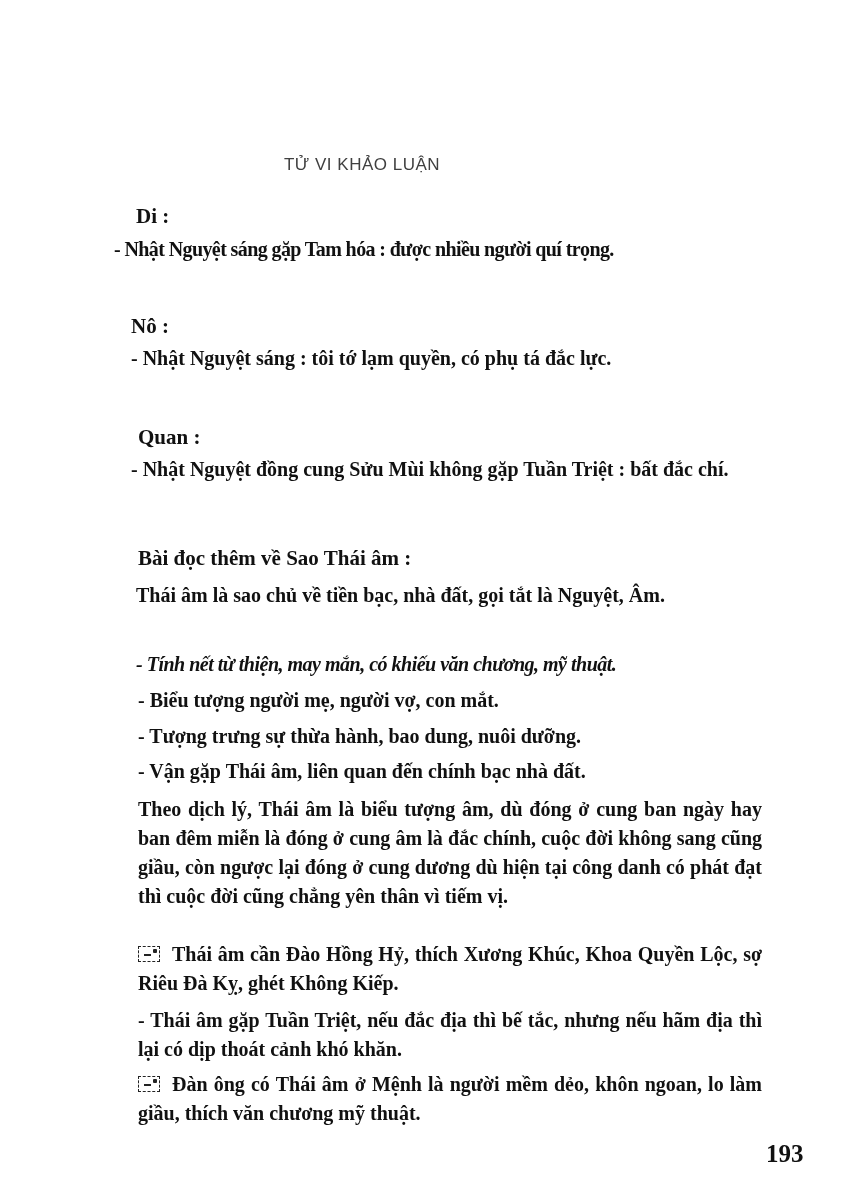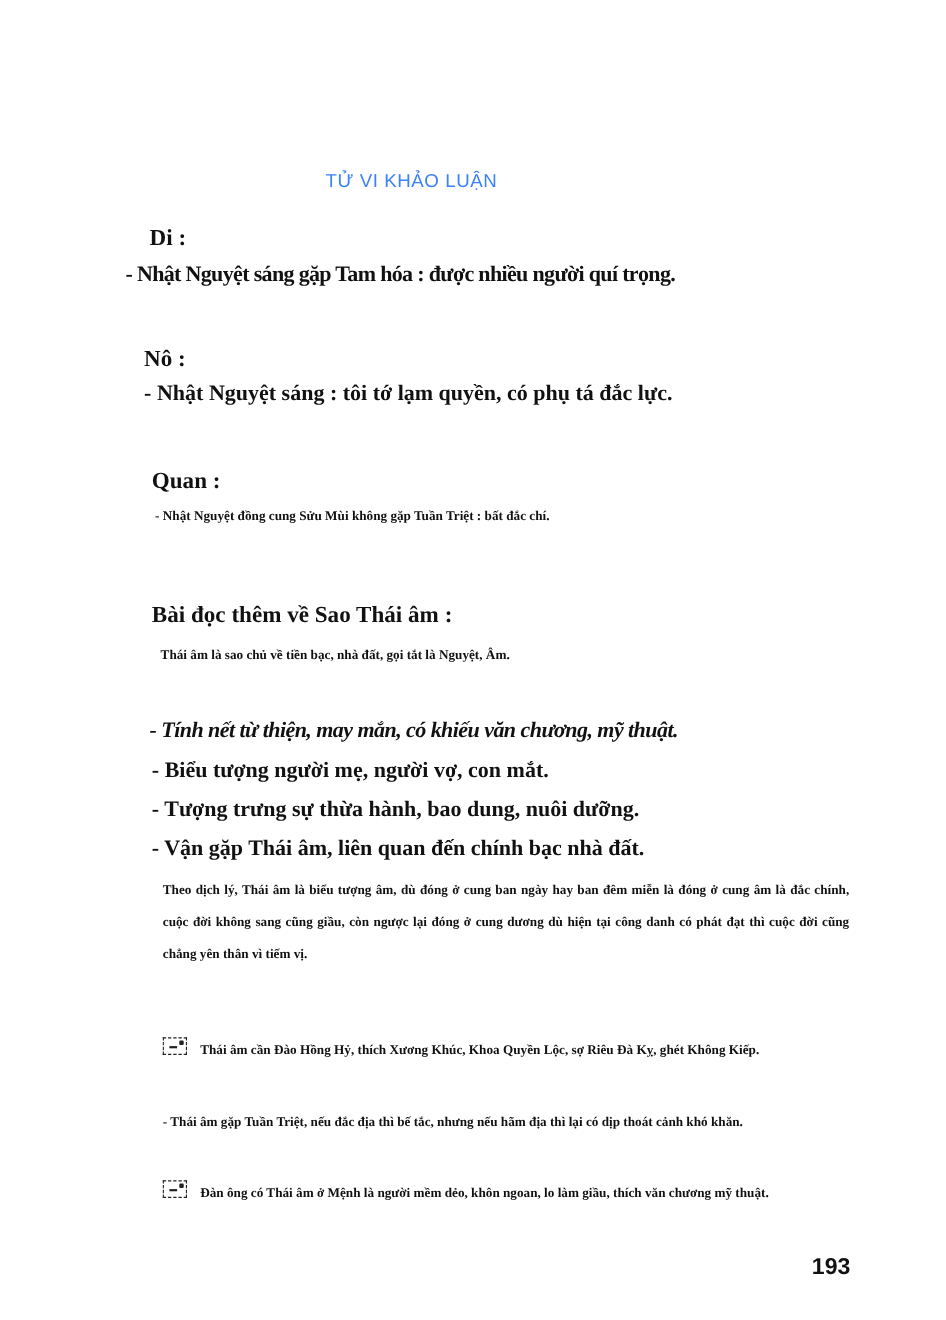--- a/index.html
+++ b/index.html
@@ -1,34 +1,34 @@
 <!DOCTYPE html>
 <html><head>
 <meta charset="utf-8">
 <style>
   html, body { margin: 0; padding: 0; background: #ffffff; }
   body { width: 860px; height: 1200px; position: relative; overflow: hidden;
          font-family: "Liberation Serif", "DejaVu Serif", serif; color: #111111; }
   .page { position: absolute; left: 0; top: 0; width: 860px; height: 1200px; }
   .running-head { position: absolute; top: 155px; left: 0; width: 724px; text-align: center;
                   font-family: "Liberation Sans", "DejaVu Sans", sans-serif; font-size: 17px;
-                  letter-spacing: 0.5px; color: #3b82f6; margin-left: 12px; }
+                  letter-spacing: 0.5px; color: #404040; }
   .line { position: absolute; left: 131px; white-space: nowrap; font-size: 20px; line-height: 24px; }
   .heading { font-weight: bold; font-size: 21px; }
   .body-bold { font-weight: bold; }
-  .para { position: absolute; left: 136px; width: 630px; font-size: 12px; line-height: 29px;
-          text-align: justify; font-weight: bold; margin-left: 10px; }
+  .para { position: absolute; left: 136px; width: 630px; font-size: 20px; line-height: 29px;
+          text-align: justify; font-weight: bold; }
   .icon { display: inline-block; width: 22px; height: 16px; border: 1.5px dashed #222;
           vertical-align: -1px; margin-right: 12px; position: relative; box-sizing: border-box; }
   .icon::after { content: ""; position: absolute; right: 2px; top: 2px; width: 4px; height: 4px;
                  background: #222; border-radius: 1px; }
   .icon::before { content: ""; position: absolute; left: 5px; top: 7px; width: 7px; height: 1.5px;
                   background: #222; }
-  .page-number { position: absolute; left: 738px; top: 1140px; font-family: Liberation Sans, sans-serif;
-                 font-weight: bold; font-size: 21px; }
+  .page-number { position: absolute; left: 766px; top: 1140px; font-family: Liberation Serif, serif;
+                 font-weight: bold; font-size: 25px; }
 </style>
 </head>
 <body>
 
 <div class="page">
 
   <div class="running-head">TỬ VI KHẢO LUẬN</div>
 
   <div class="line heading" style="top:204px; left:136px;">Di :</div>
   <div class="line body-bold" style="top:237px; left:114px; letter-spacing:-0.6px;">- Nhật Nguyệt sáng gặp Tam hóa : được nhiều người quí trọng.</div>

